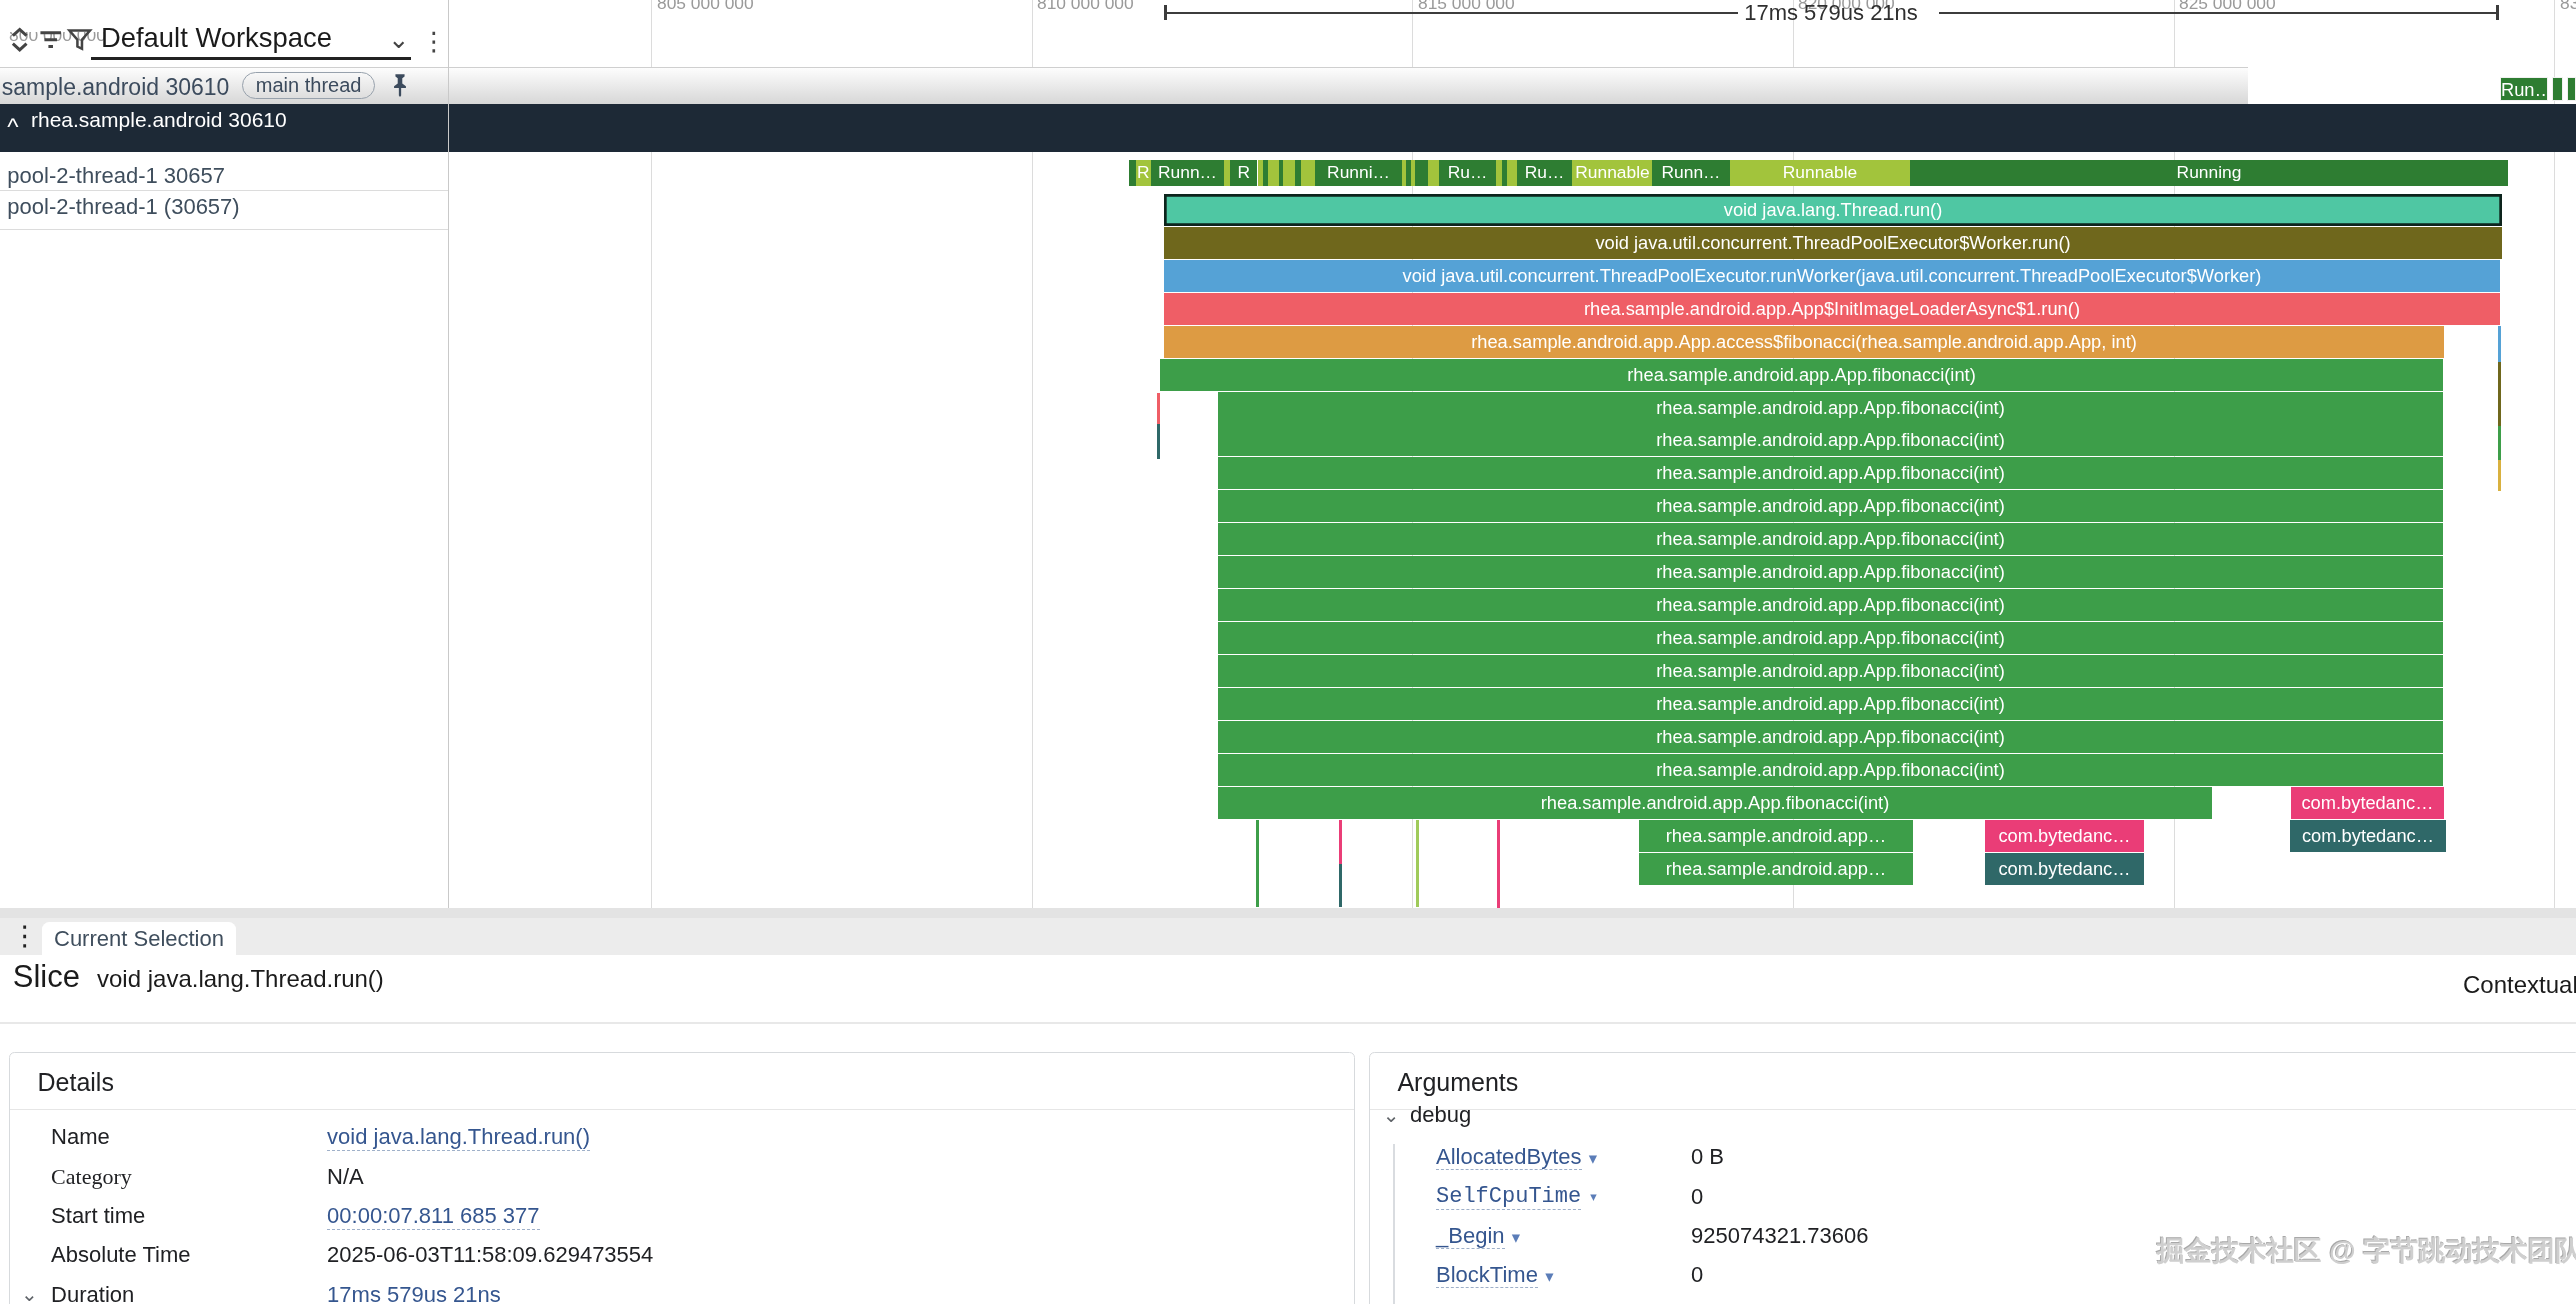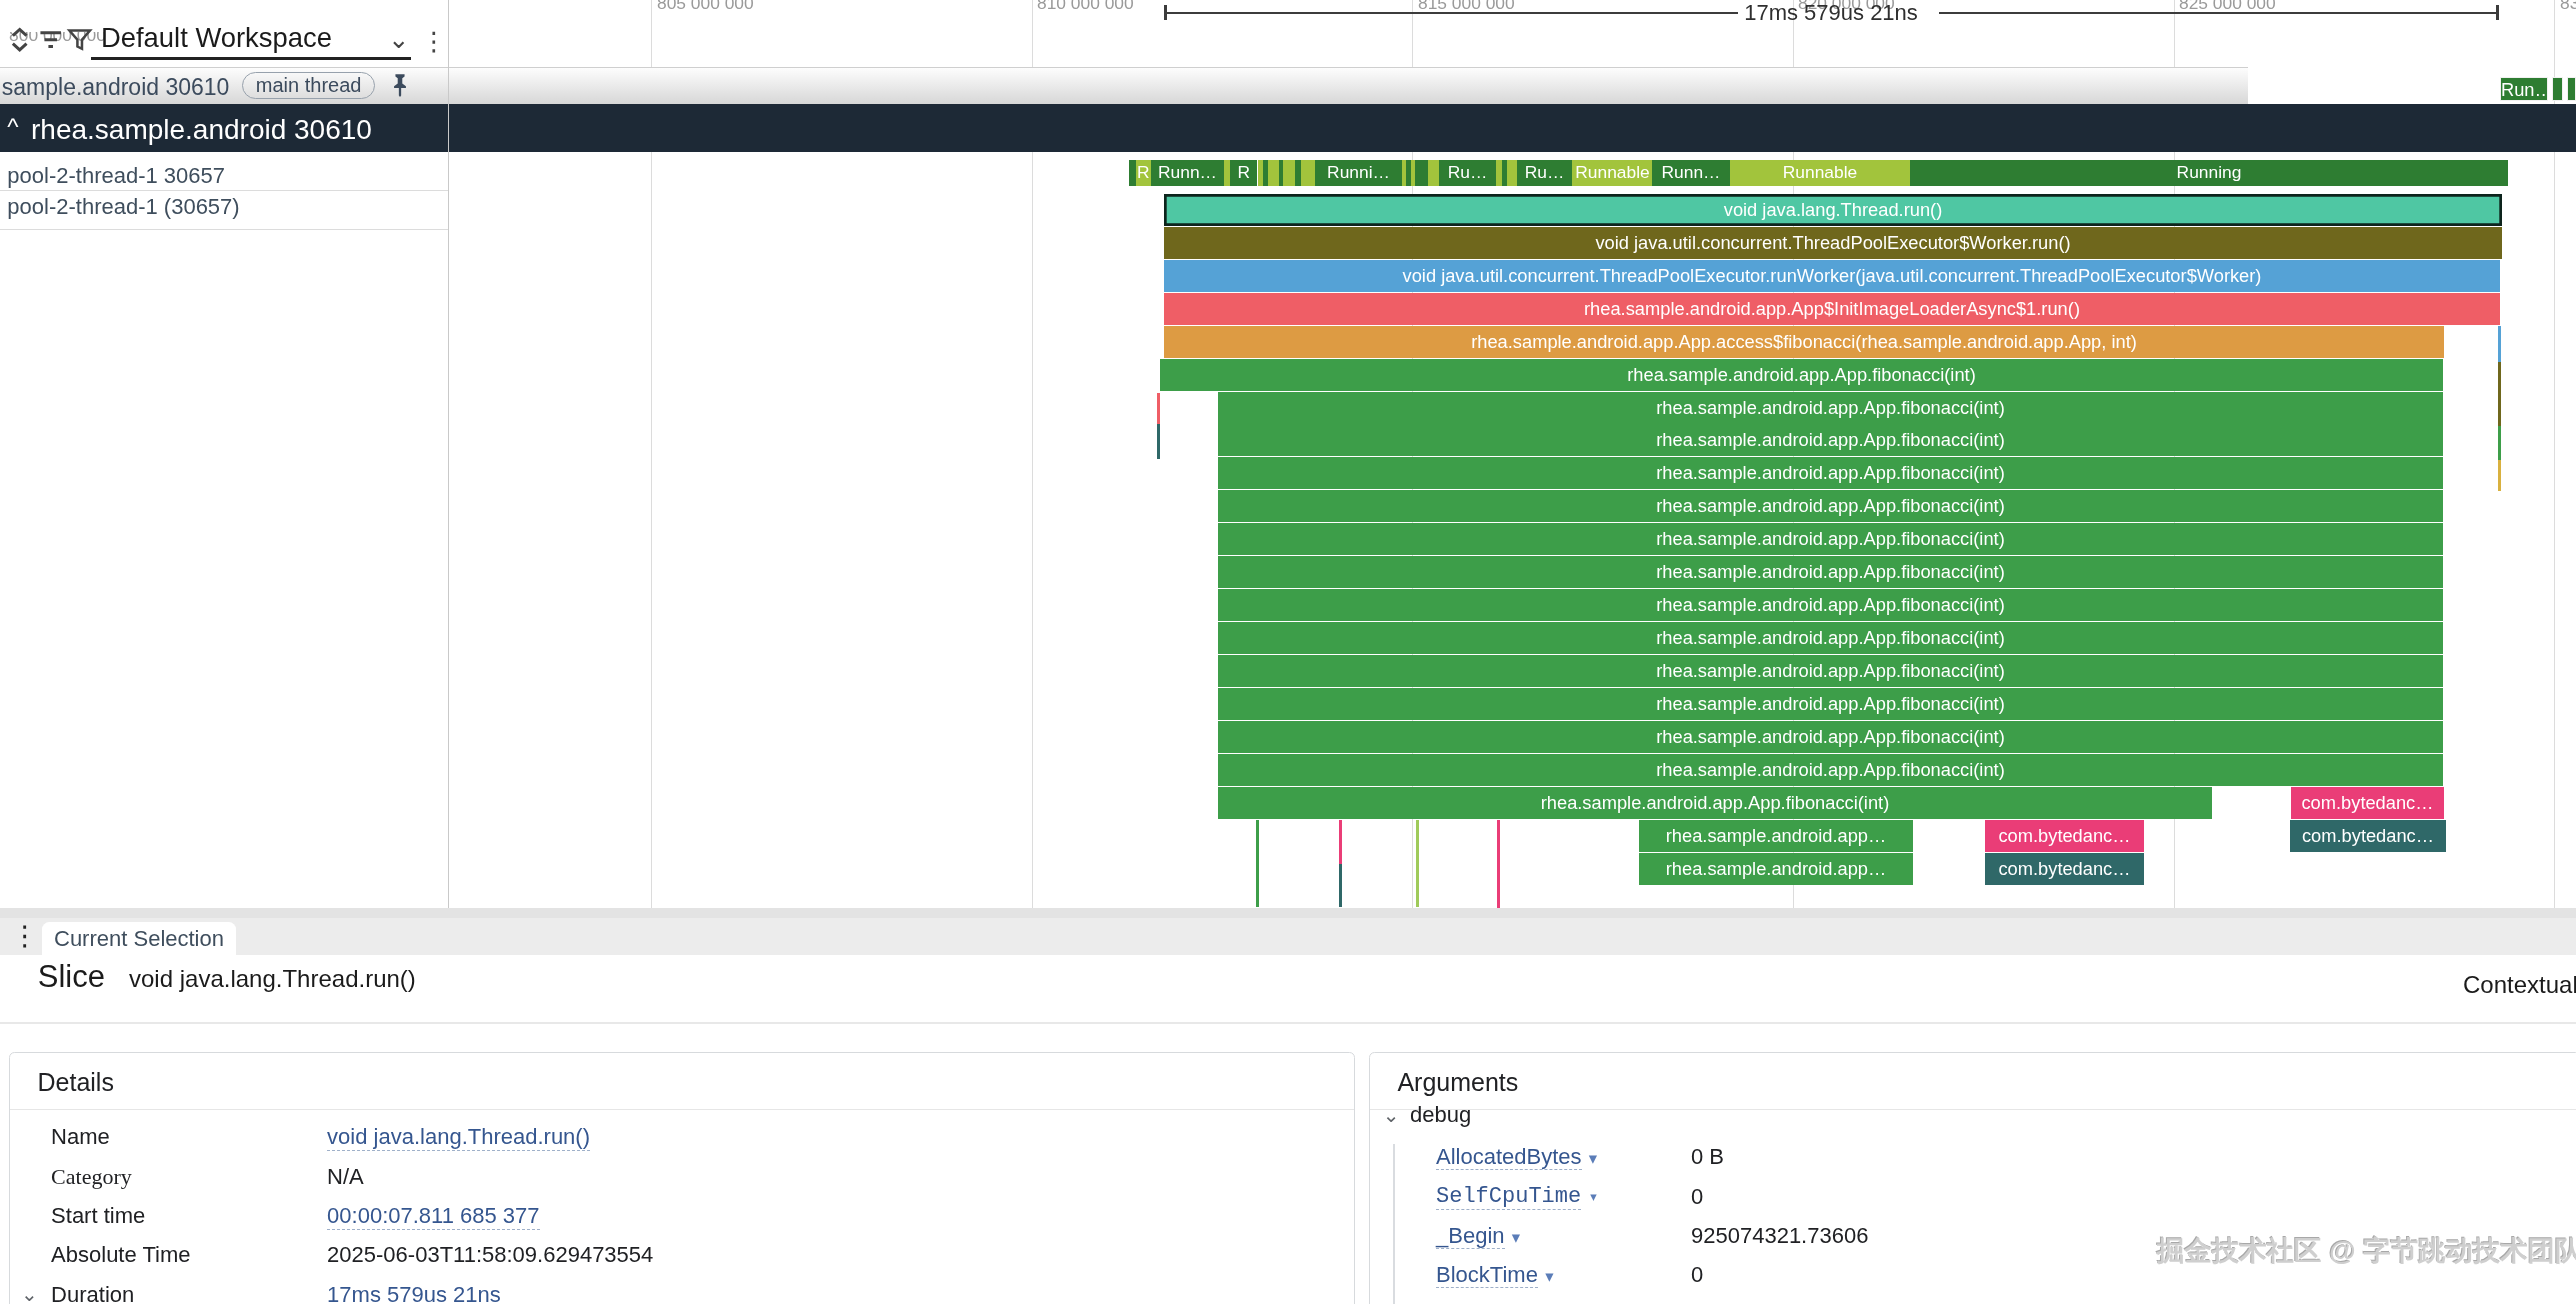--- a/index.html
+++ b/index.html
@@ -19,21 +19,21 @@
   .proc-header{position:absolute;left:0;top:67px;width:2248px;height:37px;
                background:linear-gradient(#fdfdfd,#d6d6d6);border-top:0.9px solid #cfcfcf;border-bottom:0.9px solid #bdbdbd;}
   .proc-header .pname{position:absolute;left:1.8px;top:5.5px;font-size:23px;color:#3c4b5d;}
   .chip{position:absolute;left:242px;top:3.7px;height:25.6px;line-height:25.6px;padding:0 12.8px;border:1.8px solid #97a1ac;
         border-radius:15.6px;font-size:20px;color:#3c4b5d;background:transparent;}
   .pin{position:absolute;left:388px;top:3.7px;}
   .run-badge{position:absolute;top:9.1px;height:24px;line-height:24px;background:#2e7d32;color:#fff;
              font-size:18.3px;text-align:center;overflow:hidden;border:0.9px solid #f1f1f1;box-sizing:border-box;}
   .proc-row{position:absolute;left:0;top:104px;width:2576px;height:48px;background:#1d2936;color:#fff;}
   .proc-row .caret{position:absolute;left:7.3px;top:9.1px;font-size:24px;}
-  .proc-row .name{position:absolute;left:31px;top:10px;font-size:28px;}
+  .proc-row .name{position:absolute;left:31px;top:4px;font-size:21px;}
   .track-name{position:absolute;left:7.3px;font-size:22px;color:#3f4e5d;white-space:nowrap;}
   .shelf-line{position:absolute;left:0;width:448px;height:0.9px;background:#dcdcdc;}
   .shelf-divider{position:absolute;left:448px;top:0;width:0.9px;height:908px;background:#c9c9c9;}
 
   
   .ws-title{position:absolute;left:101px;top:22px;font-size:27.4px;color:#1b1b1b;white-space:nowrap;}
   .ws-underline{position:absolute;left:91px;top:57px;width:320px;height:2.7px;background:#222;}
   .ws-icon{position:absolute;top:25.6px;width:27.4px;height:27.4px;cursor:pointer;}
   .glyph{font-size:25.6px;color:#444;cursor:pointer;position:absolute;}
 
@@ -44,21 +44,21 @@
          overflow:hidden;white-space:nowrap;cursor:pointer;}
   .slice.selected{box-shadow:inset 0 0 0 2.7px #0d241c;}
   .hairline{position:absolute;width:2.7px;}
 
   
   .bottom-strip{position:absolute;left:0;top:908px;width:2576px;height:10px;background:#e3e3e3;}
   .tabbar{position:absolute;left:0;top:918px;width:2576px;height:37px;background:#ececec;}
   .tab{position:absolute;left:42px;top:3.7px;width:194px;height:33px;background:#fff;border-radius:7.3px 7.3px 0 0;
        text-align:center;line-height:33px;font-size:22px;color:#3f4e5d;cursor:pointer;}
   .tab-kebab{position:absolute;left:11px;top:1.8px;font-size:27.4px;color:#222;cursor:pointer;}
-  .sel-heading{position:absolute;left:12.8px;top:959px;height:53px;display:flex;align-items:baseline;gap:24px;margin-left:25px;}
+  .sel-heading{position:absolute;left:12.8px;top:959px;height:53px;display:flex;align-items:baseline;gap:17px;}
   .sel-kind{font-size:31px;color:#1b1b1b;}
   .sel-title{font-size:24px;color:#1b1b1b;}
   .contextual{position:absolute;left:2463px;top:971px;font-size:24px;color:#1b1b1b;white-space:nowrap;cursor:pointer;}
   .panel-divider{position:absolute;left:0;top:1022px;width:2576px;height:1.8px;background:#e8e8e8;}
 
   .card{position:absolute;top:1052px;background:#fff;border:0.9px solid #d7dadd;border-radius:5.5px;box-sizing:border-box;}
   .card-header{position:absolute;left:0;top:0;width:100%;height:57px;border-bottom:0.9px solid #e6e6e6;box-sizing:border-box;}
   .card-header>span{position:absolute;left:27.4px;top:14.6px;font-size:25px;color:#202124;}
   .kv-label{position:absolute;left:41px;font-size:22px;color:#202124;white-space:nowrap;}
   .kv-value{position:absolute;left:317px;font-size:22px;color:#202124;white-space:nowrap;}

